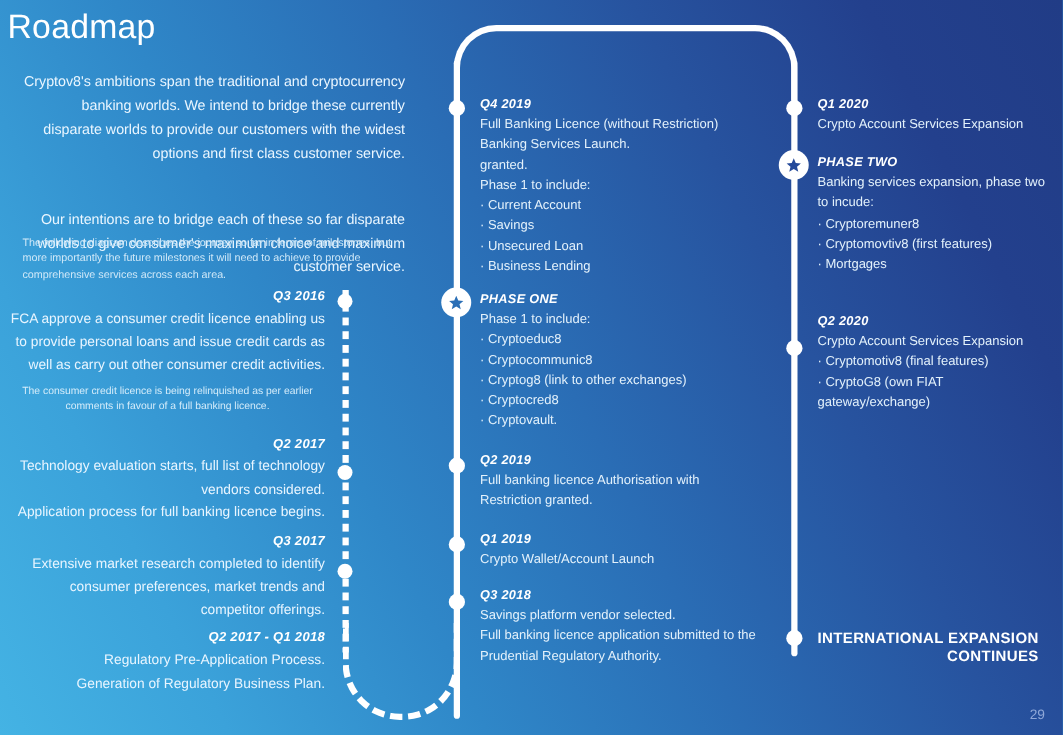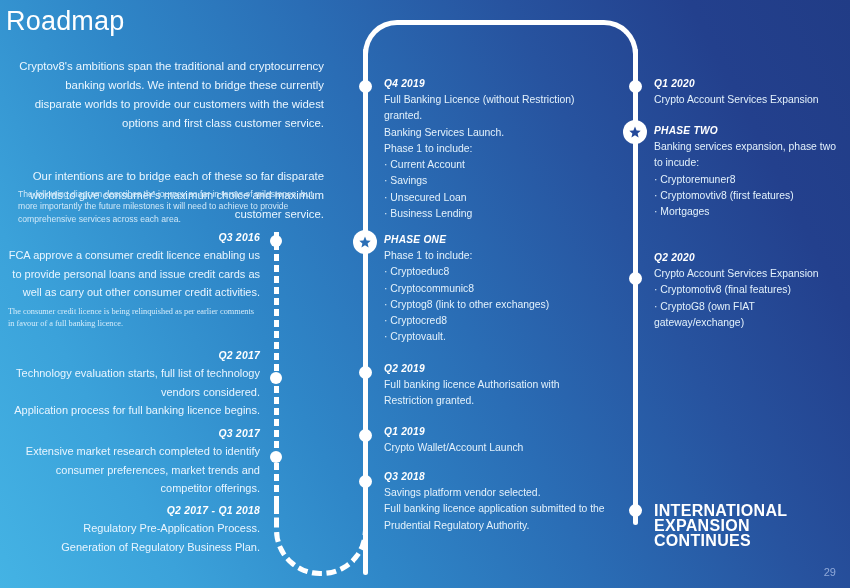--- a/index.html
+++ b/index.html
@@ -78,30 +78,30 @@
   }
   .ms .bd{
     font-size:10.4px;line-height:16.3px;color:#e3f1fb;font-weight:400;
   }
   .ms .bd .b{display:block;}
   
   .ms.left{text-align:right;width:252px;left:8px;}
   .ms.left .hd{font-size:10.4px;}
   .ms.left .bd{font-size:11px;line-height:18.5px;color:#e8f5ff;}
   .note{
-    position:absolute;left:8px;width:252px;text-align:left;
-    font-size:8.3px;line-height:12.4px;color:#d4ecfa;font-family:Liberation Serif, serif;
+    position:absolute;left:8px;width:252px;text-align:center;
+    font-size:8.3px;line-height:12.4px;color:#d4ecfa;
   }
   
   .ms.mid{left:384px;width:235px;}
   
   .ms.right{left:654px;width:190px;}
   .bigcap{
-    position:absolute;font-size:16px;font-weight:bold;
-    line-height:15px;letter-spacing:.3px;color:#ffffff;
+    position:absolute;font-size:12px;font-weight:bold;
+    line-height:15px;letter-spacing:.3px;color:#ffffff;text-align:right;
   }
   
   #pageno{
     position:absolute;right:14px;bottom:10px;
     font-size:11px;color:#8fa8d8;margin-left:28px;
   }
 </style>
 </head>
 <body>
 
@@ -147,22 +147,22 @@
       <span class="b">Regulatory Pre-Application Process.</span>
       <span class="b">Generation of Regulatory Business Plan.</span>
     </div>
   </div>
 
   <div class="dot mid" style="top:80px"></div>
   <div class="ms mid" style="top:78px">
     <div class="hd">Q4 2019</div>
     <div class="bd">
       <span class="b">Full Banking Licence (without Restriction)</span>
+      <span class="b">Banking Services Launch.</span>
       <span class="b">granted.</span>
-      <span class="b">Banking Services Launch.</span>
       <span class="b">Phase 1 to include:</span>
       <span class="b">· Current Account</span>
       <span class="b">· Savings</span>
       <span class="b">· Unsecured Loan</span>
       <span class="b">· Business Lending</span>
     </div>
   </div>
 
   <div class="star mid" style="top:230px">
     <svg width="22" height="22" viewBox="0 0 22 22" aria-hidden="true">

